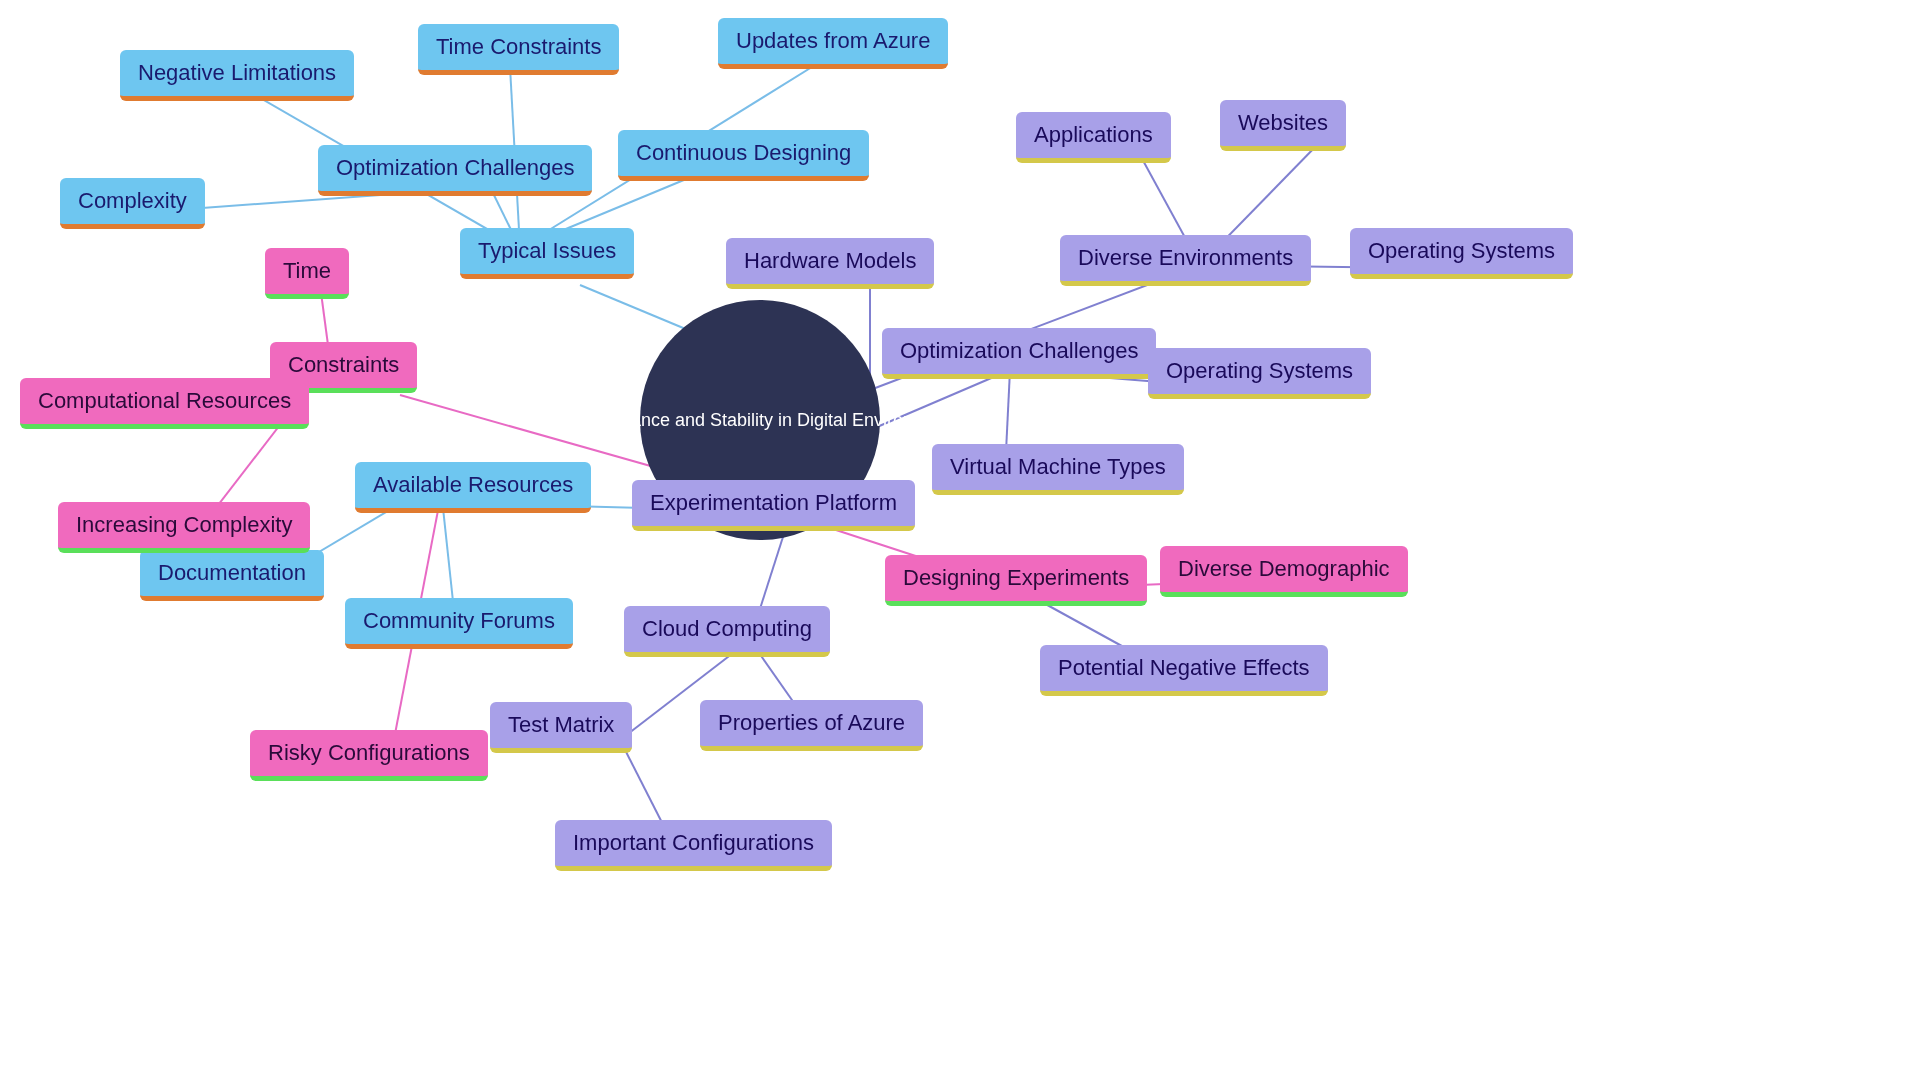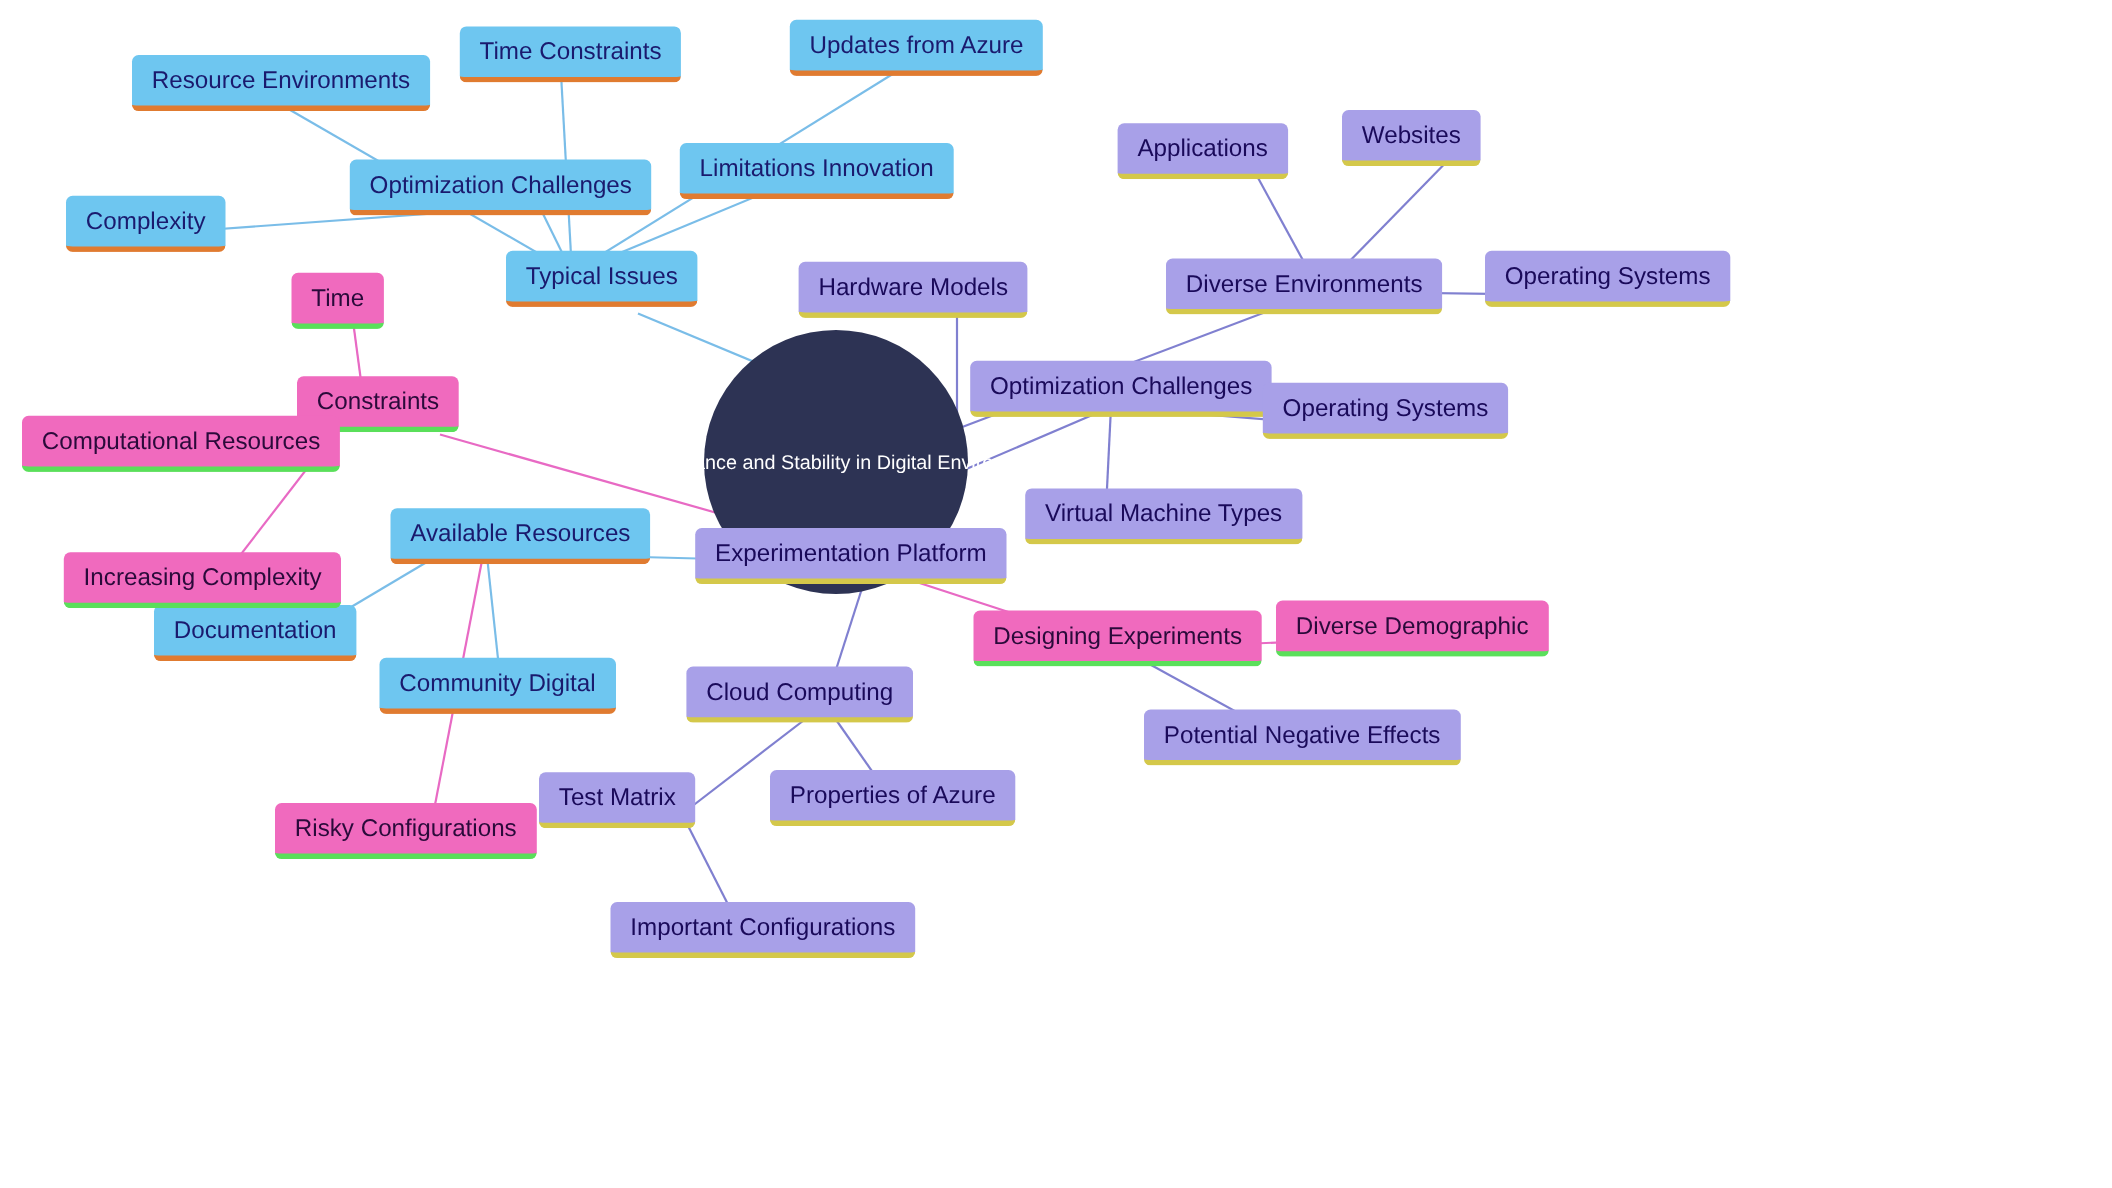--- a/index.html
+++ b/index.html
@@ -114,53 +114,53 @@
 
 <div class="node node-center" style="left: 640px; top: 300px; width: 240px; height: 240px;">
   <span>Performance and Stability in Digital Environment</span>
 </div>
 
 <div class="node node-blue" style="left: 460px; top: 228px;">
   <span>Typical Issues</span>
 </div>
 
 <div class="node node-blue" style="left: 120px; top: 50px;">
-  <span>Resource Environments</span>
+  <span>Negative Limitations</span>
 </div>
 
 <div class="node node-blue" style="left: 418px; top: 24px;">
   <span>Time Constraints</span>
 </div>
 
 <div class="node node-blue" style="left: 718px; top: 18px;">
   <span>Updates from Azure</span>
 </div>
 
 <div class="node node-blue" style="left: 618px; top: 130px;">
-  <span>Limitations Innovation</span>
+  <span>Continuous Designing</span>
 </div>
 
 <div class="node node-blue" style="left: 318px; top: 145px;">
   <span>Optimization Challenges</span>
 </div>
 
 <div class="node node-blue" style="left: 60px; top: 178px;">
   <span>Complexity</span>
 </div>
 
 <div class="node node-blue" style="left: 355px; top: 462px;">
   <span>Available Resources</span>
 </div>
 
 <div class="node node-blue" style="left: 140px; top: 550px;">
   <span>Documentation</span>
 </div>
 
 <div class="node node-blue" style="left: 345px; top: 598px;">
-  <span>Community Digital</span>
+  <span>Community Forums</span>
 </div>
 
 <div class="node node-pink" style="left: 270px; top: 342px;">
   <span>Constraints</span>
 </div>
 
 <div class="node node-pink" style="left: 265px; top: 248px;">
   <span>Time</span>
 </div>
 

